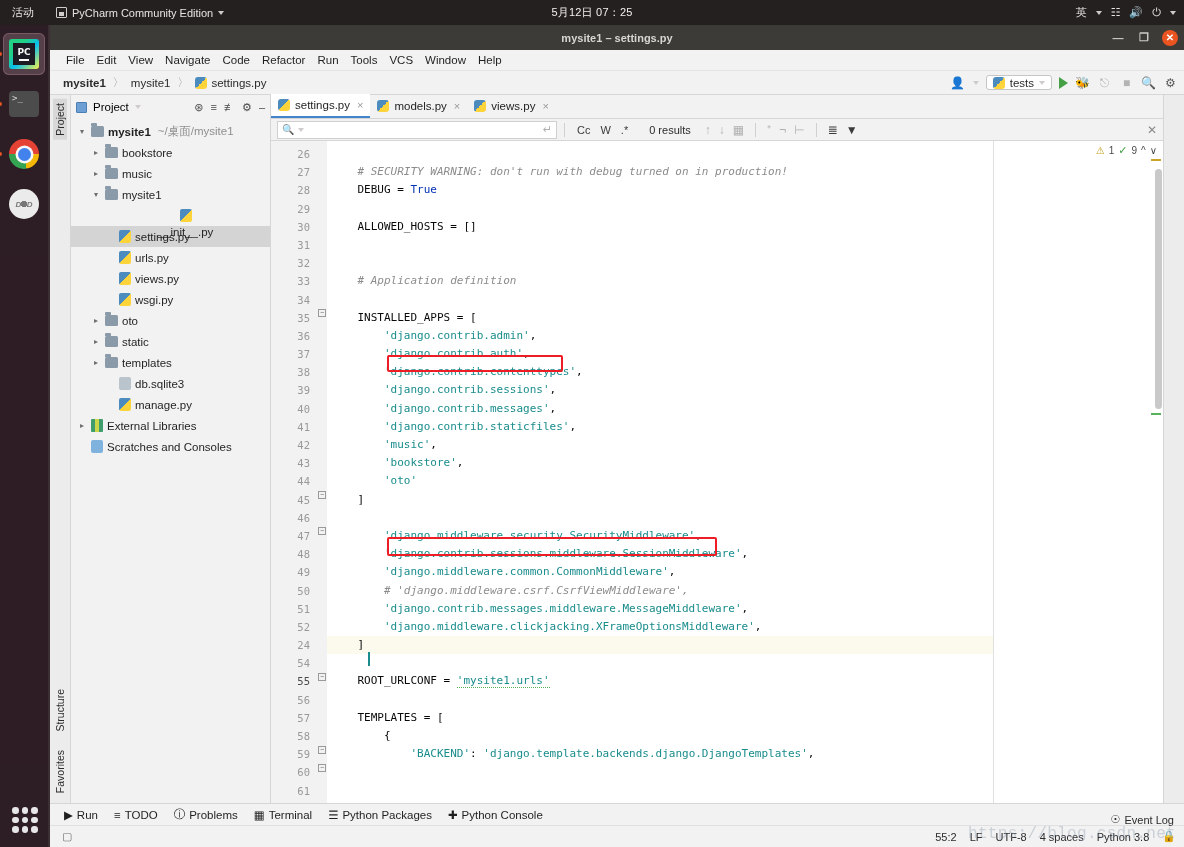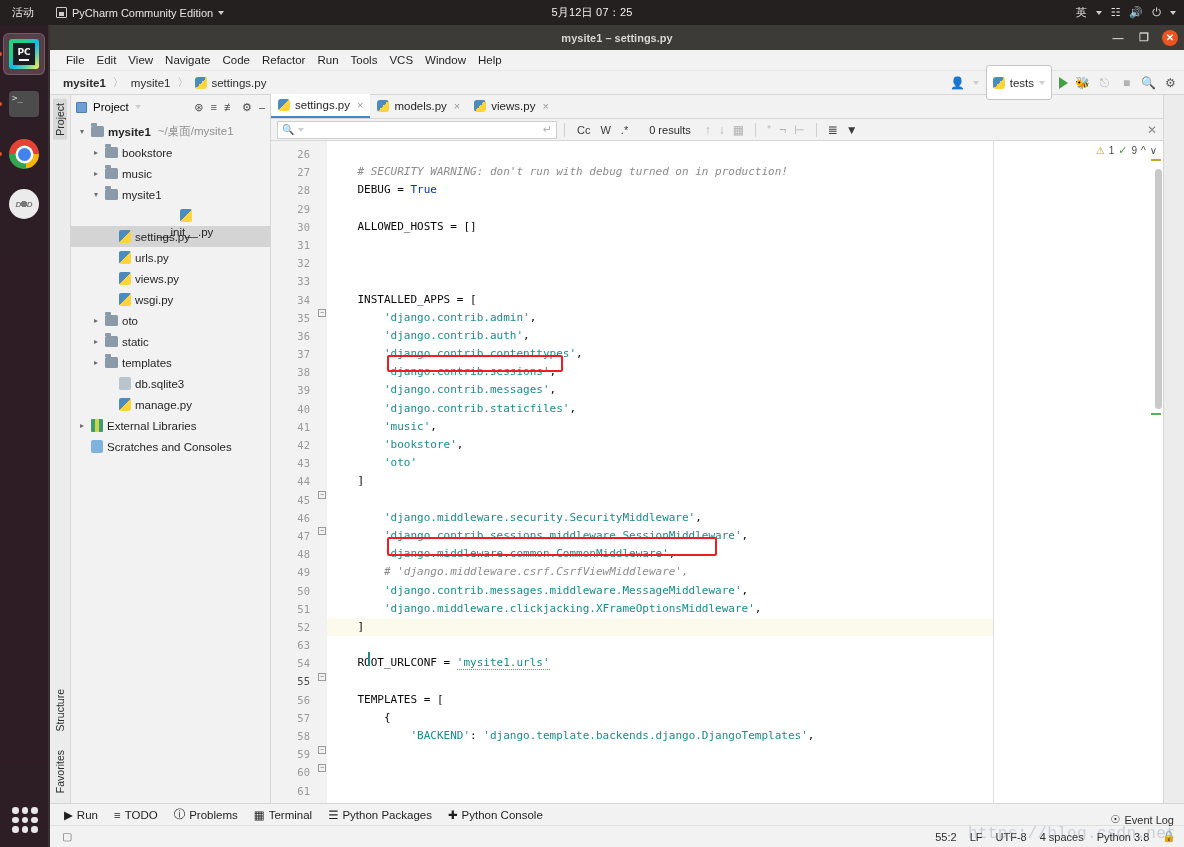--- a/index.html
+++ b/index.html
@@ -115,21 +115,21 @@
   .crumb.bold { font-weight: bold; }
   .crumb-sep { color: #9a9a9a; font-size: 11px; padding: 0 2px; }
   .py-ico {
     width: 12px; height: 12px; position: relative; display: inline-block;
     background: linear-gradient(135deg,#4b8bbe 0 50%, #ffd43b 50% 100%);
     border-radius: 3px;
   }
   .navbar-right { position: absolute; right: 6px; display: flex; align-items: center; gap: 7px; }
   .runcfg {
     display: flex; align-items: center; gap: 5px; border: 1px solid #c6c6c6;
-    border-radius: 3px; background: #fff; height: 35px; padding: 0 6px; font-size: 11.5px;
+    border-radius: 3px; background: #fff; height: 15px; padding: 0 6px; font-size: 11.5px;
   }
   .tri-run { width: 0; height: 0; border-left: 9px solid #45a045; border-top: 6px solid transparent; border-bottom: 6px solid transparent; }
   .icon-btn { font-size: 12px; color: #5a5a5a; width: 15px; text-align: center; }
   .icon-btn.dim { color: #b3b3b3; }
 
   .main { flex: 1; display: flex; min-height: 0; }
 
   
   .left-strip {
     width: 21px; background: #ececec; border-right: 1px solid #d6d6d6;
@@ -553,21 +553,21 @@
               <div>43</div>
               <div>44</div>
               <div>45</div>
               <div>46</div>
               <div>47</div>
               <div>48</div>
               <div>49</div>
               <div>50</div>
               <div>51</div>
               <div>52</div>
-              <div>63</div>
+              <div>24</div>
               <div>54</div>
               <div style="color: rgb(74, 74, 74);">55</div>
               <div>56</div>
               <div>57</div>
               <div>58</div>
               <div>59</div>
               <div>60</div>
               <div>61</div>
             </div>
           <div class="foldcol">
@@ -580,20 +580,21 @@
           </div>
           <div class="code">
             <div id="code-lines">
                 <div class="ln">&nbsp;</div>
                 <div class="ln"><span class="cmt">    # SECURITY WARNING: don't run with debug turned on in production!</span></div>
                 <div class="ln"><span class="plain">    DEBUG = </span><span class="kw">True</span></div>
                 <div class="ln">&nbsp;</div>
                 <div class="ln"><span class="plain">    ALLOWED_HOSTS = []</span></div>
                 <div class="ln">&nbsp;</div>
                 <div class="ln">&nbsp;</div>
+                <div class="ln"><span class="cmt">    # Application definition</span></div>
                 <div class="ln">&nbsp;</div>
                 <div class="ln"><span class="plain">    INSTALLED_APPS = [</span></div>
                 <div class="ln"><span class="str">        'django.contrib.admin'</span><span class="plain">,</span></div>
                 <div class="ln"><span class="str">        'django.contrib.auth'</span><span class="plain">,</span></div>
                 <div class="ln"><span class="str">        'django.contrib.contenttypes'</span><span class="plain">,</span></div>
                 <div class="ln"><span class="str">        'django.contrib.sessions'</span><span class="plain">,</span></div>
                 <div class="ln"><span class="str">        'django.contrib.messages'</span><span class="plain">,</span></div>
                 <div class="ln"><span class="str">        'django.contrib.staticfiles'</span><span class="plain">,</span></div>
                 <div class="ln"><span class="str">        'music'</span><span class="plain">,</span></div>
                 <div class="ln"><span class="str">        'bookstore'</span><span class="plain">,</span></div>

